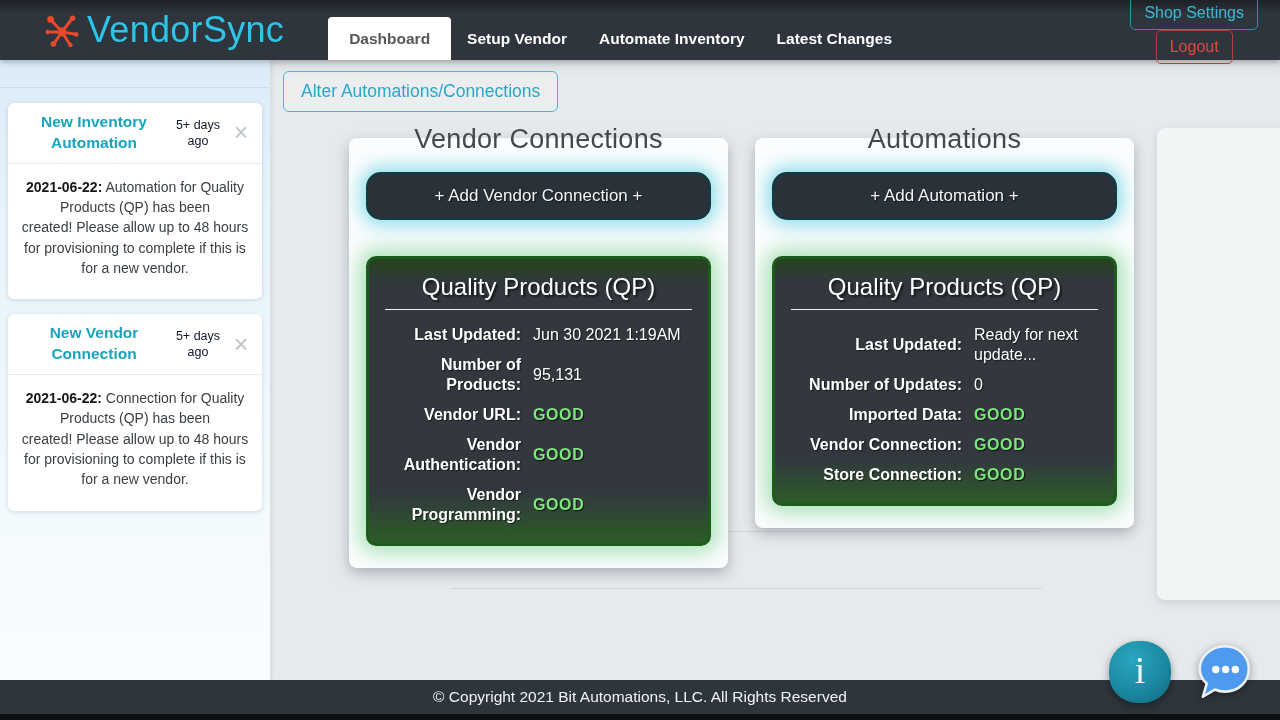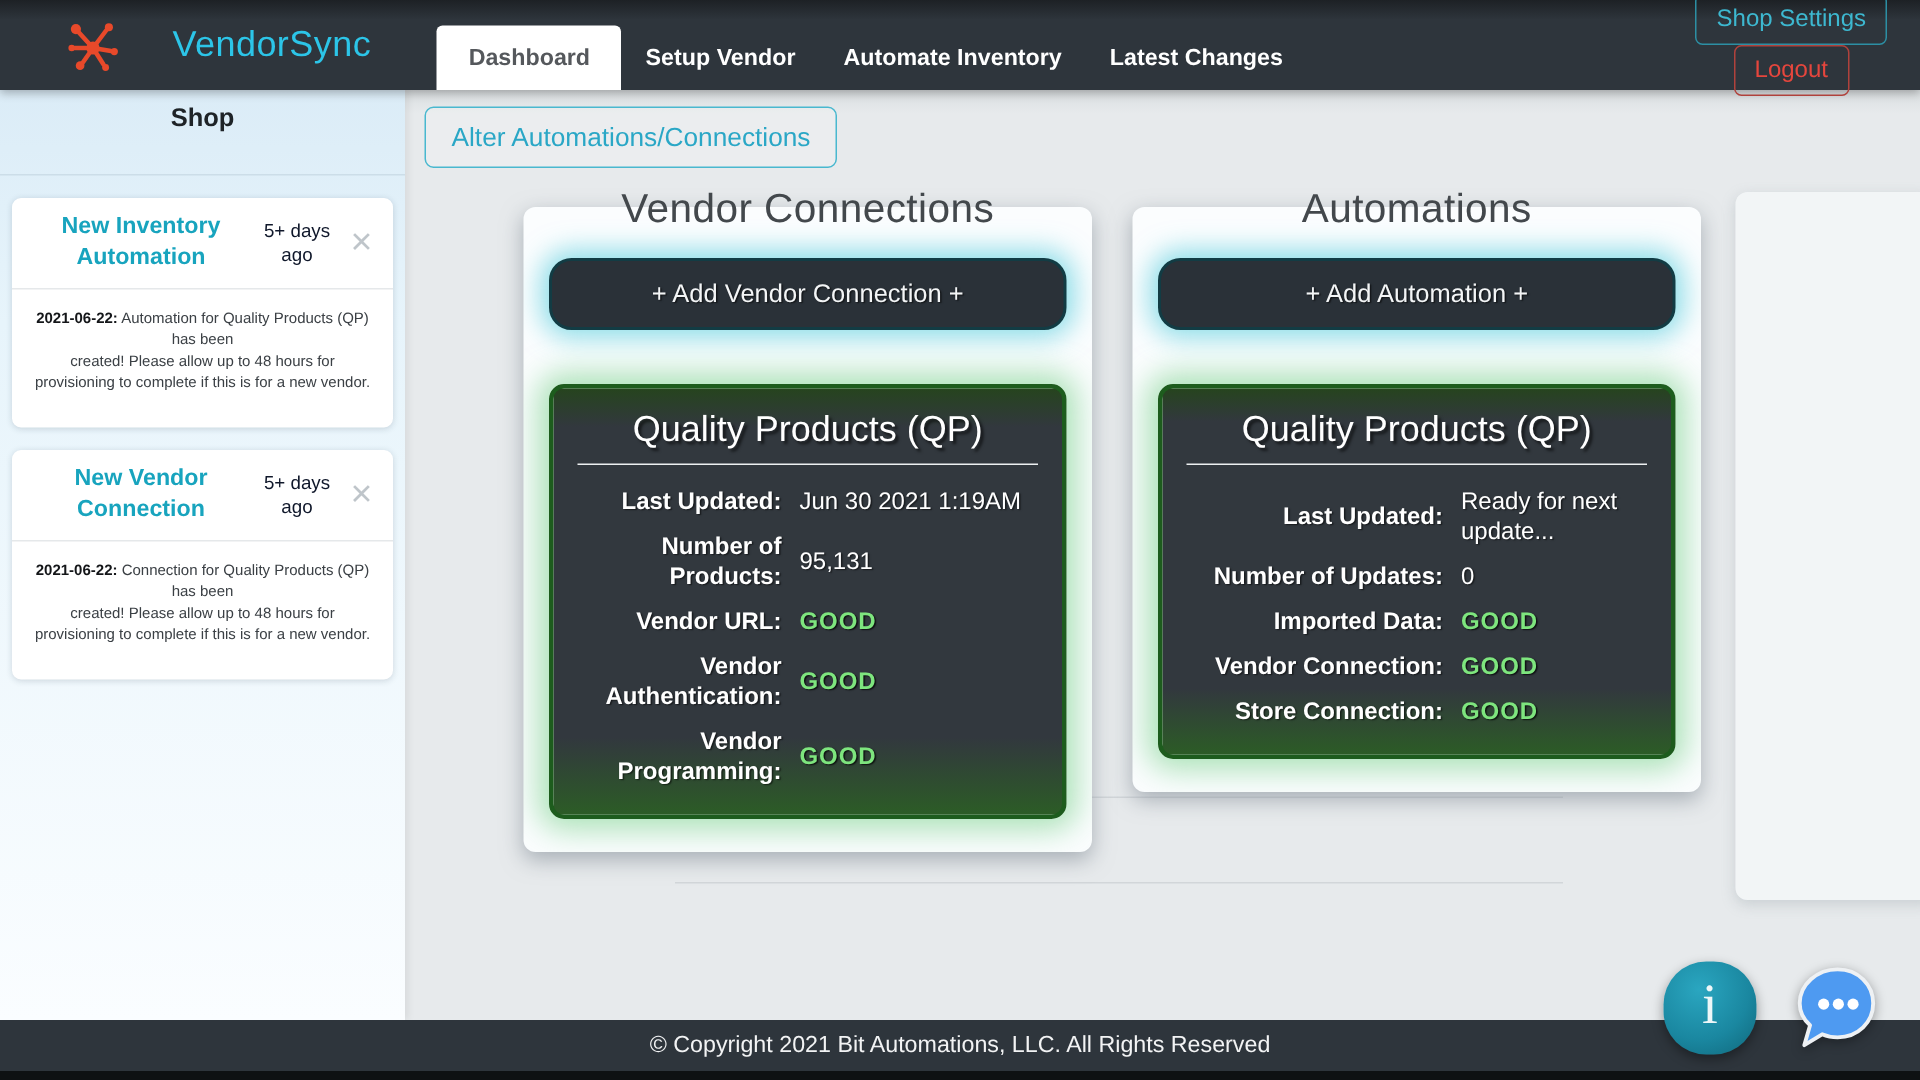--- a/index.html
+++ b/index.html
@@ -7,21 +7,21 @@
   body { font-family:"Liberation Sans", sans-serif; }
 
   .page { position:relative; width:1280px; height:720px; overflow:hidden; background:#e7eaec; }
 
   
   .navbar { position:absolute; top:0; left:0; right:0; height:60px; z-index:30;
             background:linear-gradient(180deg,#1d2125 0%,#2e353c 22%);
             display:flex; align-items:center; box-shadow:0 2px 6px rgba(0,0,0,.28); }
   .brand { display:flex; align-items:center; gap:5px; margin-left:42px; cursor:pointer; }
   .logo-svg { width:40px; height:40px; }
-  .brand-text { color:#2cc5e8; font-size:24px; font-weight:400; letter-spacing:.3px;margin-left:28px; }
+  .brand-text { color:#2cc5e8; font-size:36px; font-weight:400; letter-spacing:.3px; }
   .tabs { display:flex; align-items:flex-end; height:100%; margin-left:44px; }
   .tab { color:#fff; font-size:15.5px; font-weight:600; padding:0 16px; height:43px;
          display:flex; align-items:center; cursor:pointer; white-space:nowrap; }
   .tab.active { background:#fff; color:#55585c; padding:0 21px; border-radius:4px 4px 0 0; }
   .nav-actions { margin-left:auto; margin-right:22px; display:flex; align-items:center;flex-direction:column; }
   .btn-outline { background:transparent; border-radius:5px; font-size:16px; padding:7px 13px;
                  border:1px solid; cursor:pointer; font-family:inherit; white-space:nowrap; }
   .btn-outline.teal { color:#3db8d0; border-color:#2c8fa4; }
   .btn-outline.red  { color:#e5463d; border-color:#b0423c; }
 
@@ -32,21 +32,21 @@
   .sidebar-title { text-align:center; font-size:17px; font-weight:700; color:#1e2327; padding-top:9px; }
   .sidebar-divider { border-bottom:1px solid #ccdde8; margin-top:27px; }
   .note { margin:15px 8px 12px; background:#fff; border-radius:6px;
           box-shadow:0 1px 4px rgba(40,60,80,.18); overflow:hidden; }
   .note-head { display:flex; align-items:center; padding:9px 6px 9px 10px;
                border-bottom:1px solid #e5e8ea; min-height:52px; }
   .note-title { flex:1; color:#18a4be; font-weight:700; font-size:15.5px; text-align:center; line-height:1.35; }
   .note-time { width:56px; font-size:12.5px; color:#0f172a; text-align:center; line-height:1.3; }
   .note-close { width:30px; font-size:25px; color:#bfc5ca; text-align:center; cursor:pointer;
                 line-height:1; user-select:none; }
-  .note-body { padding:13px 12px 21px; text-align:center; font-size:10px; color:#3b4045; line-height:1.45; }
+  .note-body { padding:13px 12px 21px; text-align:center; font-size:14px; color:#3b4045; line-height:1.45; }
   .note-date { font-weight:700; color:#141619; }
   .block { display:block; }
   .version { position:absolute; bottom:9px; left:0; right:0; text-align:center; font-size:15.5px; color:#41464b; }
 
   
   .main { position:absolute; top:60px; left:270px; right:0; bottom:40px; overflow:hidden;
           background:linear-gradient(180deg,#dadee0 0%,#e7eaec 16px,#e7eaec 100%); }
   .alter-btn { position:absolute; top:11px; left:13px; padding:9px 17px; font-size:17.5px;
                color:#2aa7c6; border:1px solid #49b8cf; border-radius:6px;
                background:rgba(255,255,255,.18); cursor:pointer; font-family:inherit; z-index:3; }
@@ -128,21 +128,20 @@
       <a class="tab">Automate Inventory</a>
       <a class="tab">Latest Changes</a>
     </nav>
     <div class="nav-actions">
       <button class="btn-outline teal">Shop Settings</button>
       <button class="btn-outline red">Logout</button>
     </div>
   </header>
 
   <aside class="sidebar">
-    <div class="sidebar-title">Shop</div>
     <div class="sidebar-divider"></div>
 
     <div class="note">
       <div class="note-head">
         <span class="note-title">New Inventory Automation</span>
         <span class="note-time">5+ days ago</span>
         <span class="note-close">×</span>
       </div>
       <div class="note-body">
         <span class="note-date">2021-06-22:</span>

